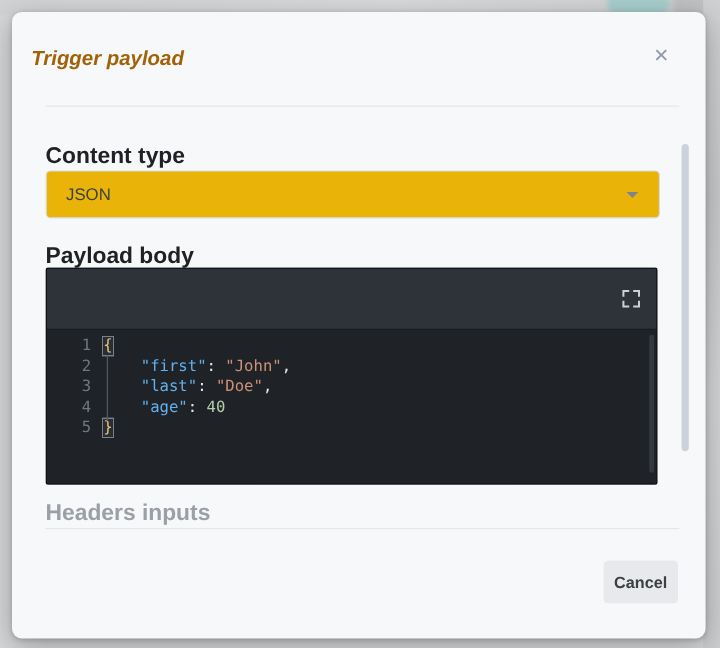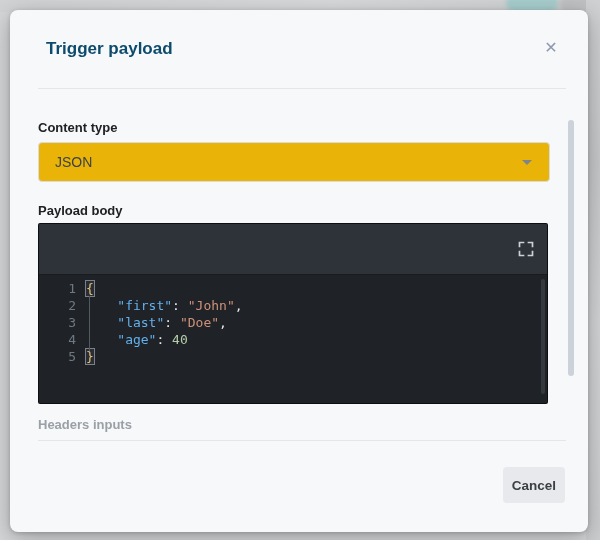--- a/index.html
+++ b/index.html
@@ -17,28 +17,28 @@
     border-radius:8px;background:#bfc1c3;filter:blur(2px);}
   .backdrop-right{position:absolute;right:0;top:0;width:14px;height:540px;
     background:linear-gradient(180deg,#d0d1d3 0%,#c7c9cb 30%,#d4d5d7 60%,#cdced0 100%);}
 
   
   .modal{
     position:absolute;left:10px;top:10px;width:578px;height:522px;
     background:#f7f8f9;border-radius:8px;
     box-shadow:0 6px 24px rgba(0,0,0,.28), 0 1px 4px rgba(0,0,0,.18);
   }
-  .modal-title{position:absolute;left:36px;top:29px;font-size:17px;font-weight:bold;color:#0c4a6e;}
+  .modal-title{position:absolute;left:16px;top:29px;font-size:17px;font-weight:bold;color:#a16207;font-style:italic;}
   .close-btn{position:absolute;right:28px;top:29px;width:18px;height:18px;
     color:#9199ae;font-size:16px;line-height:18px;text-align:center;cursor:pointer;}
   .divider{position:absolute;left:28px;width:528px;height:0;border-top:1px solid #e4e6e9;}
   .divider.hdr{top:78px;}
   .divider.ftr{top:430px;}
 
-  .field-label{position:absolute;left:28px;font-size:13px;font-weight:bold;color:#202124;}
+  .field-label{position:absolute;left:28px;font-size:19px;font-weight:bold;color:#202124;}
   .label-content-type{top:110px;}
   .label-payload-body{top:193px;}
   .label-headers{top:407px;color:#9aa0a6;}
 
   
   .select{
     position:absolute;left:28px;top:132px;width:512px;height:40px;box-sizing:border-box;
     background:#eab308;border:1px solid #d8dbe0;border-radius:4px;
     display:flex;align-items:center;cursor:pointer;
   }

